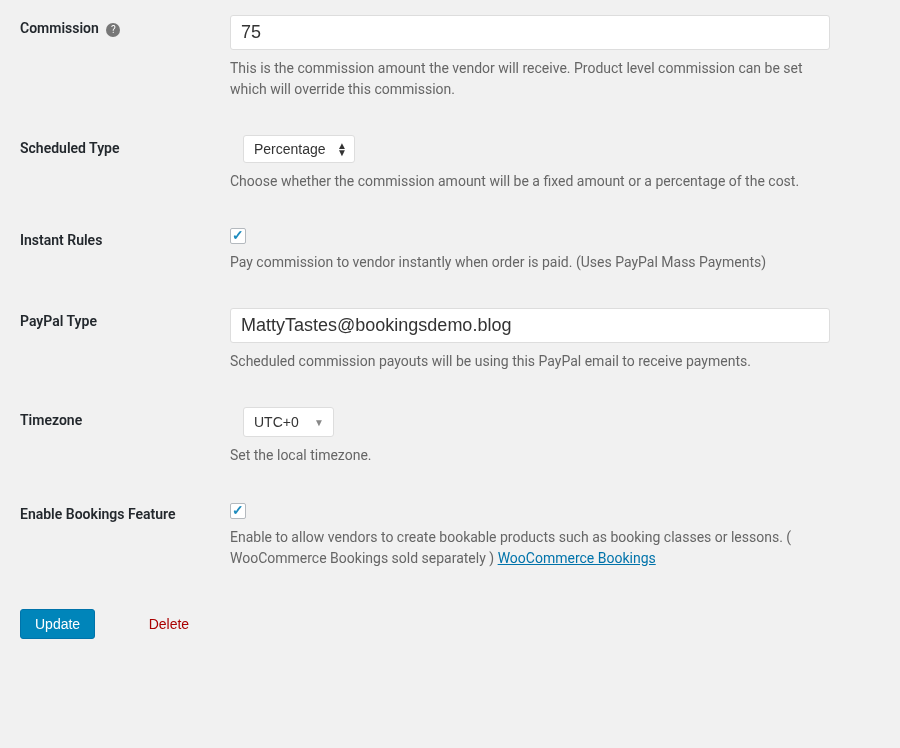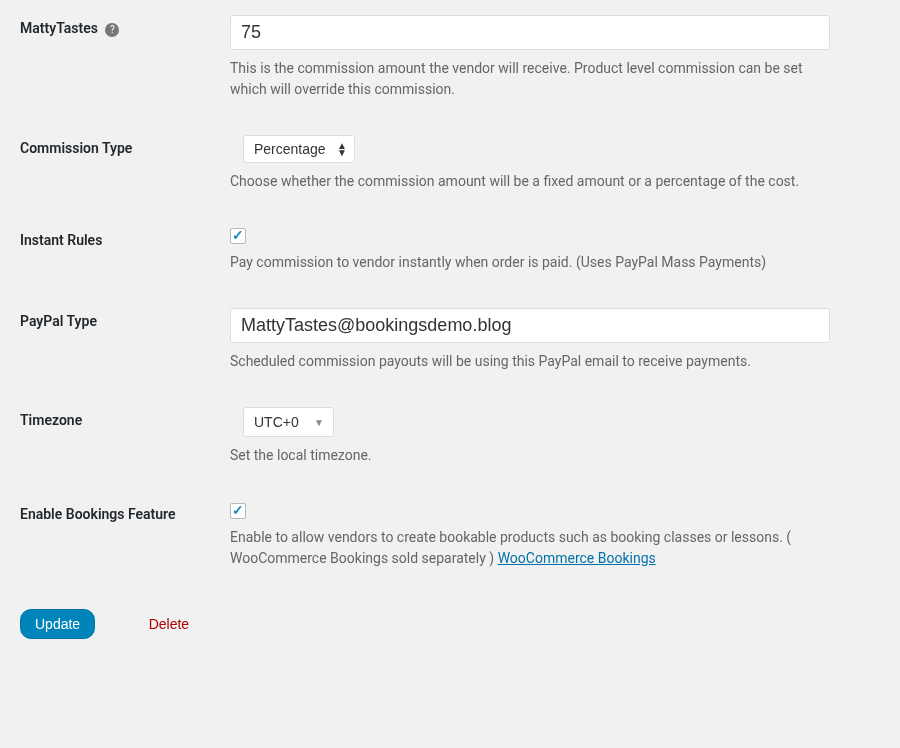--- a/index.html
+++ b/index.html
@@ -124,21 +124,21 @@
     }
     .actions {
       padding: 20px;
     }
     .btn-primary {
       background: #0085ba;
       color: #fff;
       border: 1px solid #0073aa;
       padding: 6px 14px;
       font-size: 14px;
-      border-radius: 11px;
+      border-radius: 3px;
       cursor: pointer;
     }
     .btn-delete {
       color: #a00;
       background: none;
       border: none;
       font-size: 14px;
       margin-left: 10px;
       cursor: pointer;
       padding-left: 40px;
@@ -148,32 +148,32 @@
       text-decoration: underline;
     }
   </style>
 </head>
 <body>
 
 <table class="form-table">
   <tbody>
       <tr>
     <th>
-      <span>MattyTastes</span>
+      <span>Commission</span>
       <span class="help-icon">?</span>
     </th>
     <td>
       <input type="text" value="75" style="">
       <p class="description">This is the commission amount the vendor will receive. Product level commission can be set which will override this commission.</p>
     </td>
   </tr>
 
   <tr>
     <th>
-      <span>Commission Type</span>
+      <span>Scheduled Type</span>
     </th>
     <td>
       <span class="select-wrap">
         <select>
           <option>Percentage</option>
         </select>
         <span class="select-arrows">▲<br>▼</span>
       </span>
       <p class="description">Choose whether the commission amount will be a fixed amount or a percentage of the cost.</p>
     </td>

